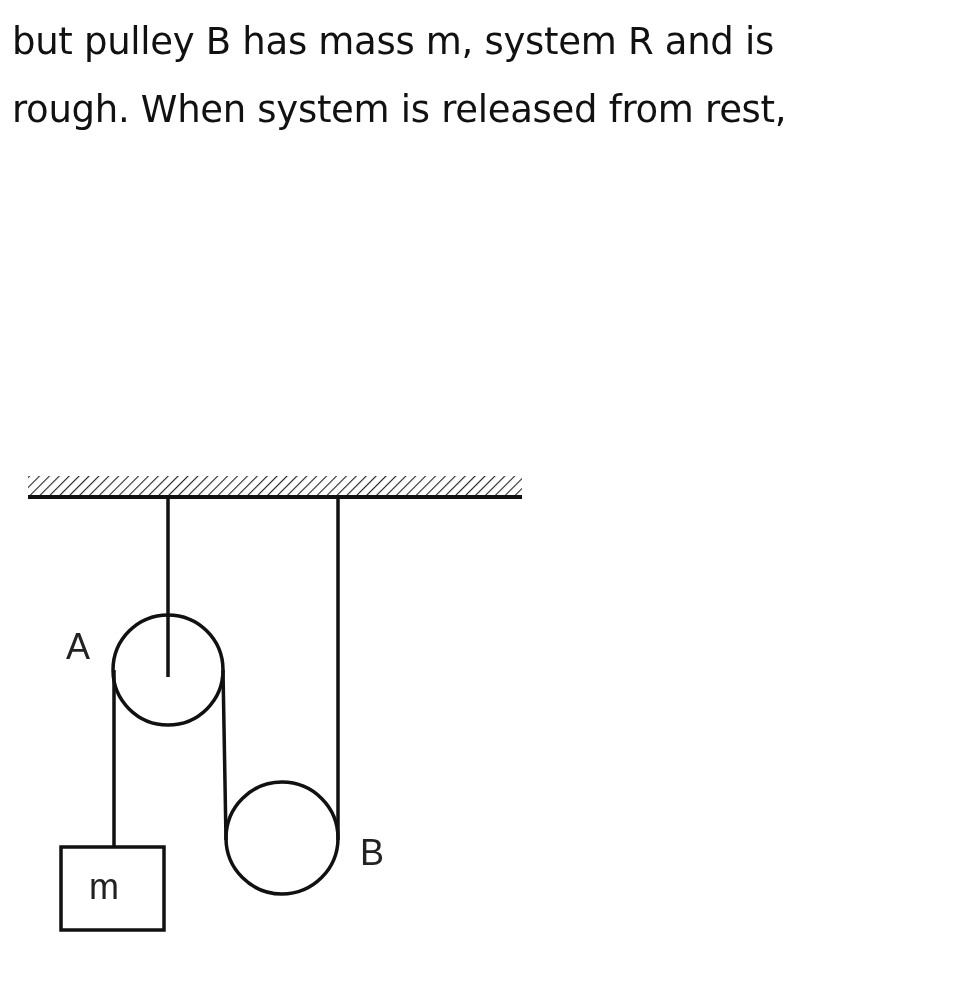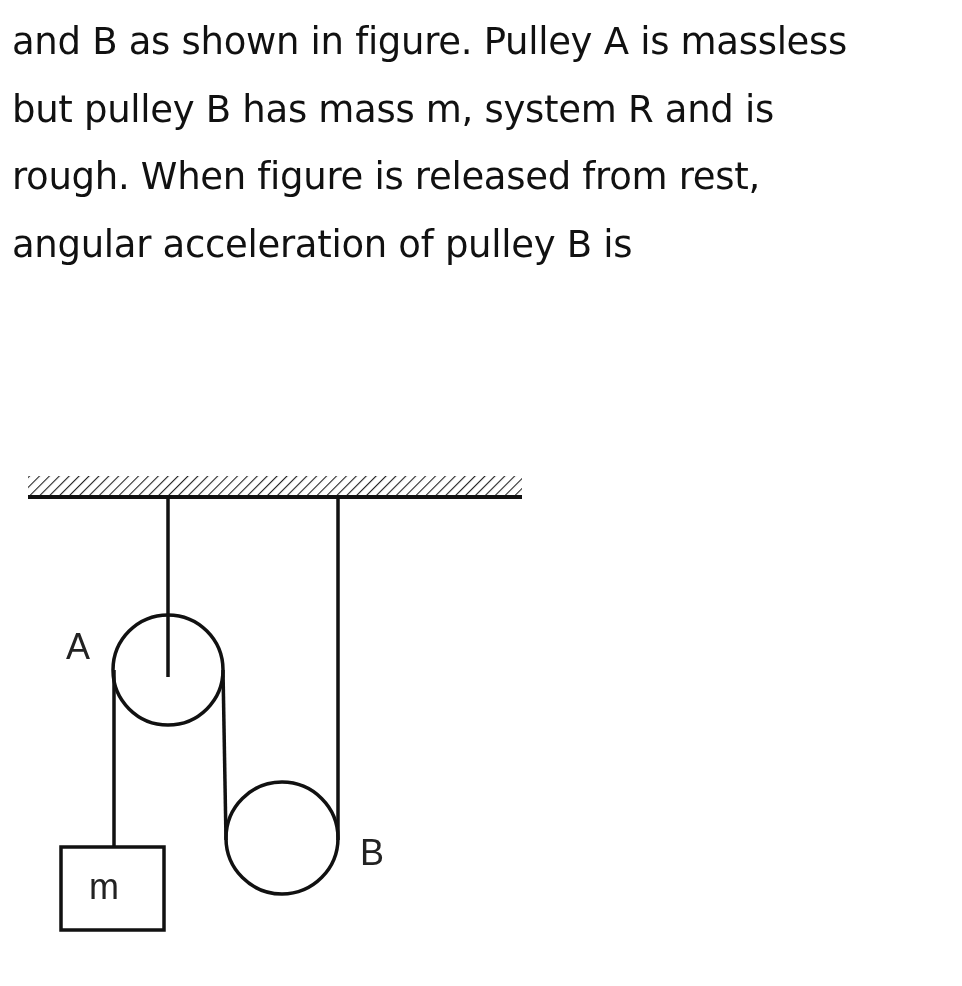--- a/index.html
+++ b/index.html
@@ -9,24 +9,22 @@
               font-size:37px; line-height:67.5px; letter-spacing:-0.3px; }
   .question .line { display:block; white-space:nowrap; height:67.5px; }
   .figure { position:absolute; left:0; top:460px; width:560px; height:500px; }
   .figure svg { position:absolute; left:0; top:0; }
   .lbl { position:absolute; font-family:"Liberation Sans", sans-serif; font-size:36px; color:#222; }
 </style>
 </head>
 <body>
 
 <div class="question">
-  <span class="line">and B as shown in figure. Pulley A is massless</span>
   <span class="line">but pulley B has mass m, system R and is</span>
-  <span class="line">rough. When figure is released from rest,</span>
-  <span class="line">angular acceleration of pulley B is</span>
+  <span class="line">rough. When system is released from rest,</span>
 </div>
 
 <div class="figure">
   <svg width="560" height="500" viewBox="0 460 560 500">
     <defs>
       <pattern id="hatch" width="7" height="7" patternUnits="userSpaceOnUse" patternTransform="rotate(45)">
         <line x1="0" y1="0" x2="0" y2="7" stroke="#222" stroke-width="2.2"></line>
       </pattern>
     </defs>
 

